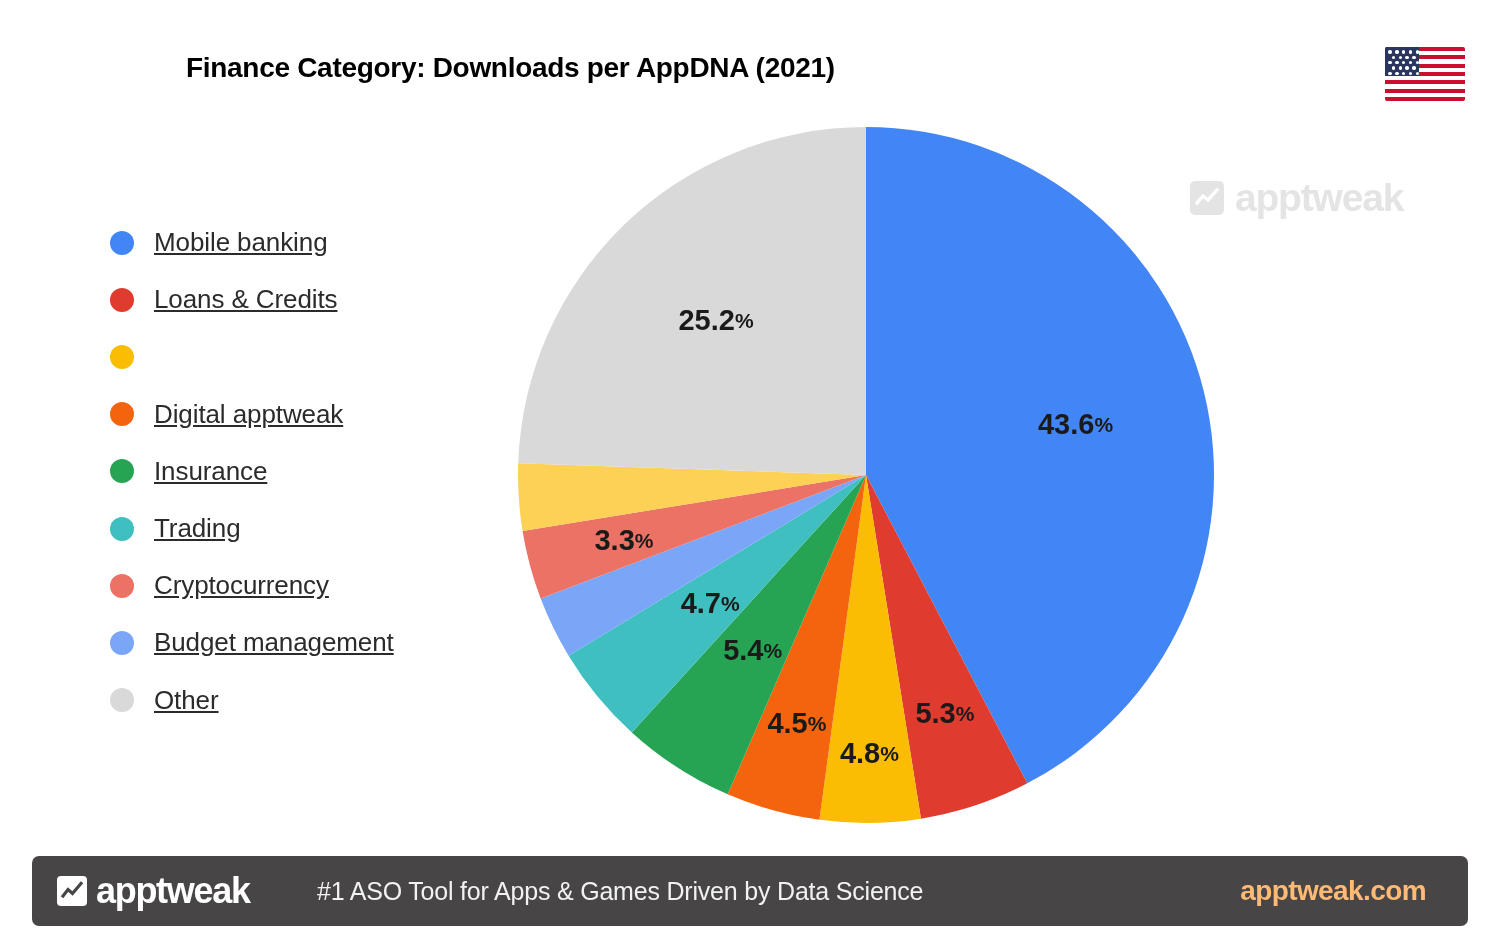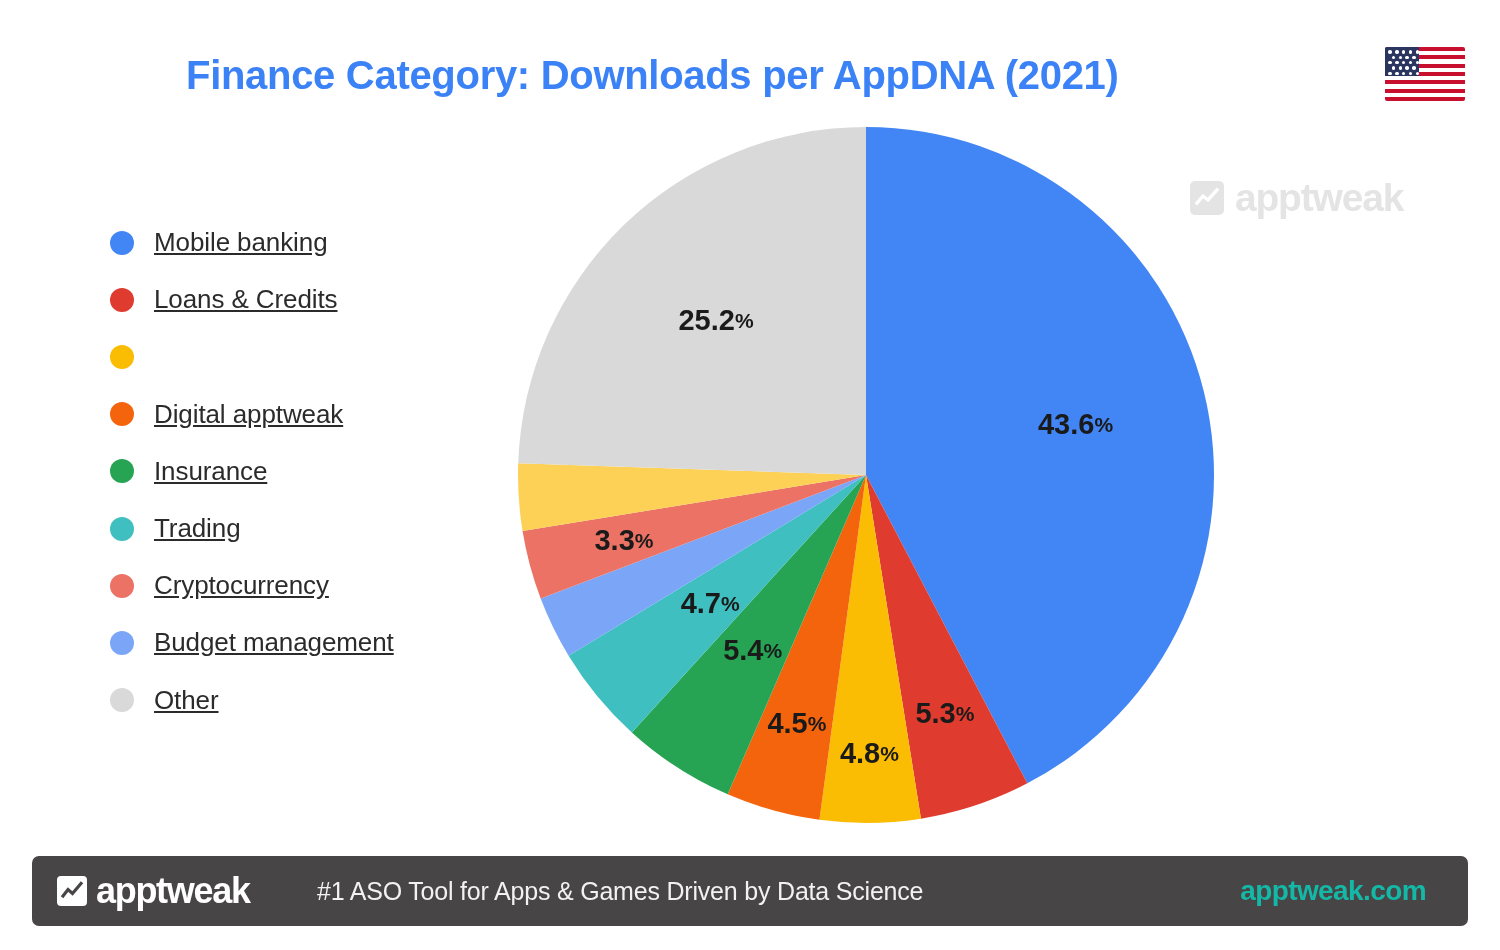--- a/index.html
+++ b/index.html
@@ -24,23 +24,23 @@
     border-radius: 14px;
     overflow: hidden;
   }
 
   
   #chart-title {
     position: absolute;
     left: 186px;
     top: 52px;
     width: 1120px;
-    font-size: 40px;
-    font-weight: bold;
-    color: #3b82f6;
+    font-size: 28px;
+    font-weight: bold;
+    color: #000000;
     letter-spacing: -0.3px;
     line-height: 1.15;
     white-space: nowrap;
   }
 
   #flag-icon {
     position: absolute;
     left: 1385px;
     top: 47px;
     width: 80px;
@@ -165,21 +165,21 @@
     flex: 1 1 auto;
     font-size: 25px;
     color: #f2f2f2;
     letter-spacing: -0.2px;
     margin-left: -70px;
   }
   #footer-url {
     margin-right: 42px;
     font-size: 28px;
     font-weight: bold;
-    color: #14b8a6;
+    color: #fdba74;
     letter-spacing: -0.6px;
     flex: 0 0 auto;
   }
 </style>
 </head>
 <body>
 
 <div id="card">
 
   <div id="chart-title">Finance Category: Downloads per AppDNA (2021)</div>

